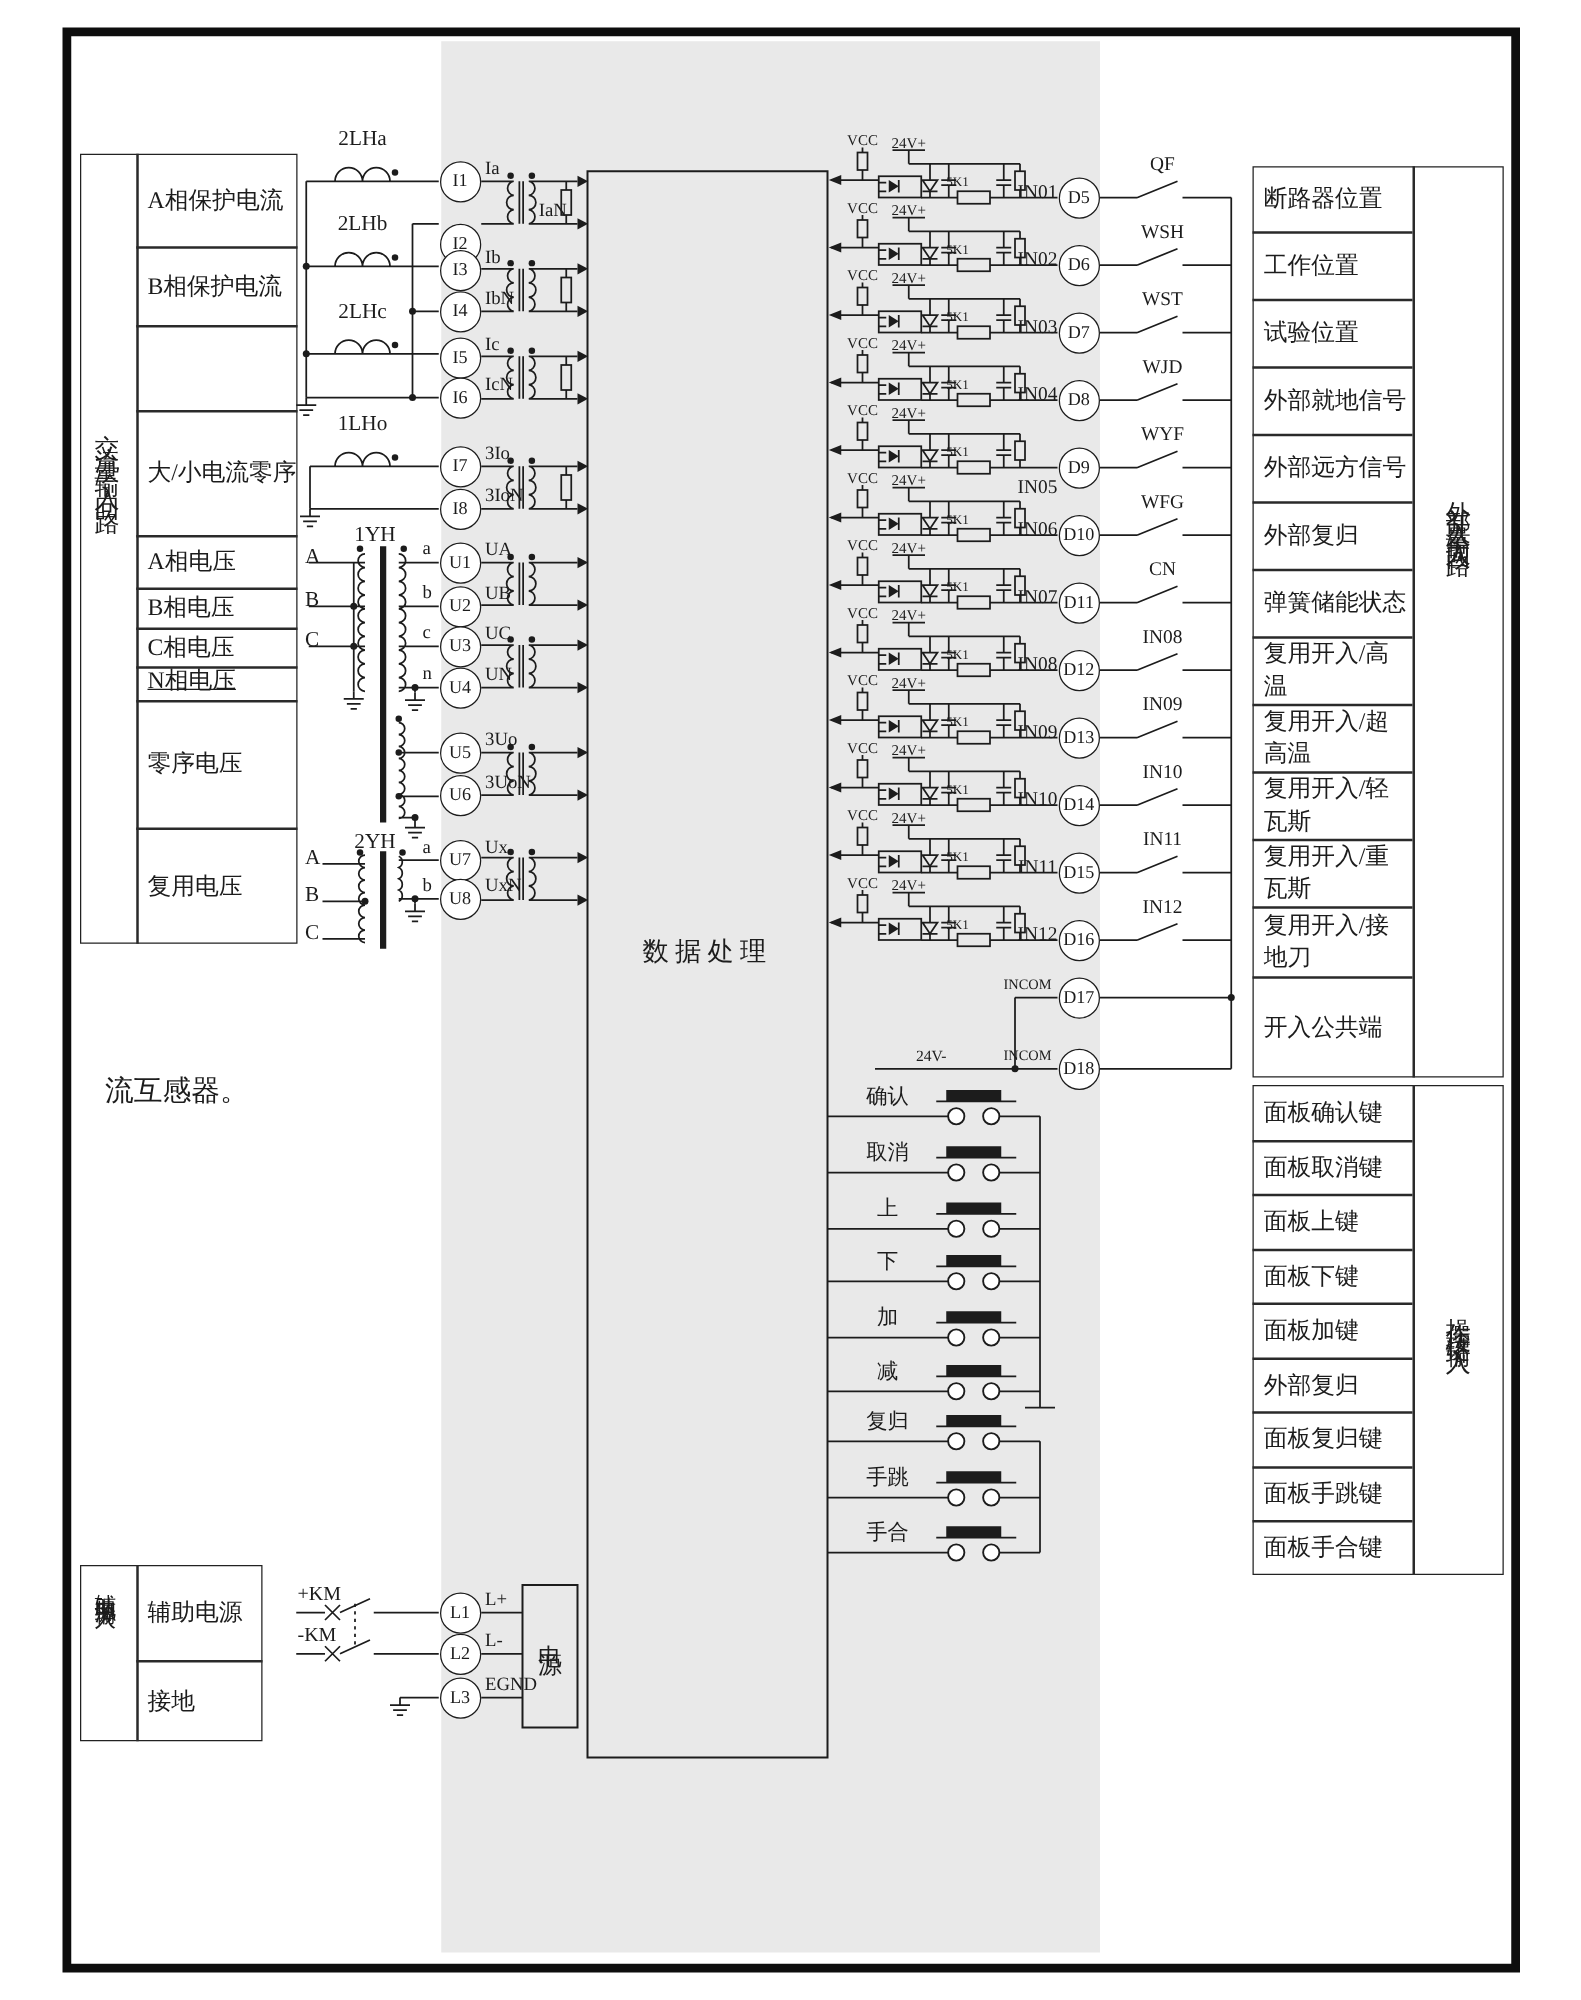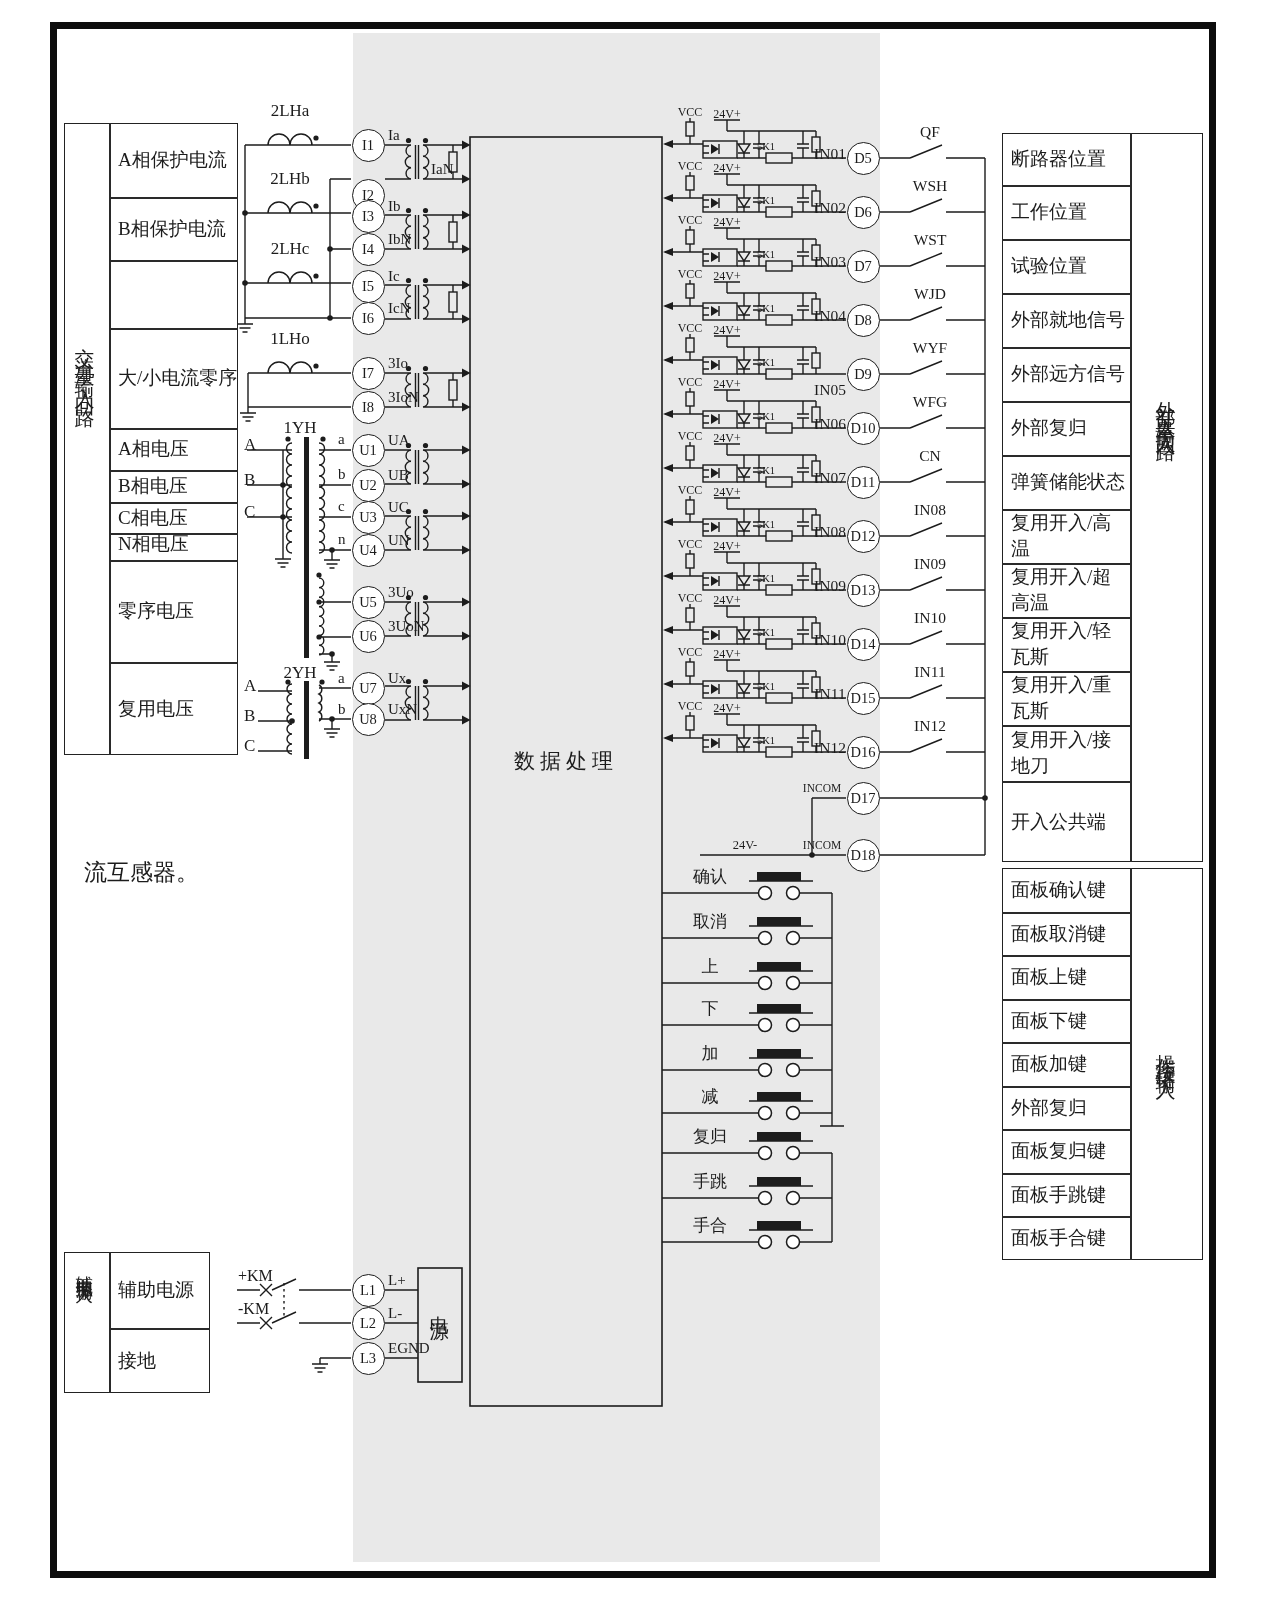--- a/index.html
+++ b/index.html
@@ -210,21 +210,21 @@
     <div class="hline" style="left: 109px; top: 502px; width: 129px;"></div>
     <div class="hline" style="left: 109px; top: 533px; width: 129px;"></div>
     <div class="hline" style="left: 109px; top: 560px; width: 129px;"></div>
     <div class="hline" style="left: 109px; top: 662px; width: 129px;"></div>
     <div class="cell" style="left: 109px; top: 123px; width: 129px; height: 74px;">A相保护电流</div>
     <div class="cell" style="left: 109px; top: 197px; width: 129px; height: 63px;">B相保护电流</div>
     <div class="cell" style="left: 109px; top: 328px; width: 129px; height: 100px;">大/小电流零序</div>
     <div class="cell" style="left: 109px; top: 428px; width: 129px; height: 42px;">A相电压</div>
     <div class="cell" style="left: 109px; top: 470px; width: 129px; height: 32px;">B相电压</div>
     <div class="cell" style="left: 109px; top: 502px; width: 129px; height: 31px;">C相电压</div>
-    <div class="cell" style="left: 109px; top: 533px; width: 129px; height: 21px;">N相电压</div>
+    <div class="cell" style="left: 109px; top: 533px; width: 129px; height: 21px; text-decoration: underline;">N相电压</div>
     <div class="cell" style="left: 109px; top: 560px; width: 129px; height: 102px;">零序电压</div>
     <div class="cell" style="left: 109px; top: 662px; width: 129px; height: 93px;">复用电压</div>
     <div class="box" style="left: 1002px; top: 133px; width: 201px; height: 729px;"></div>
     <div class="vline" style="left: 1130px; top: 133px; height: 729px;"></div>
     <div class="hline" style="left: 1002px; top: 185px; width: 128px;"></div>
     <div class="hline" style="left: 1002px; top: 239px; width: 128px;"></div>
     <div class="hline" style="left: 1002px; top: 293px; width: 128px;"></div>
     <div class="hline" style="left: 1002px; top: 347px; width: 128px;"></div>
     <div class="hline" style="left: 1002px; top: 401px; width: 128px;"></div>
     <div class="hline" style="left: 1002px; top: 455px; width: 128px;"></div>

